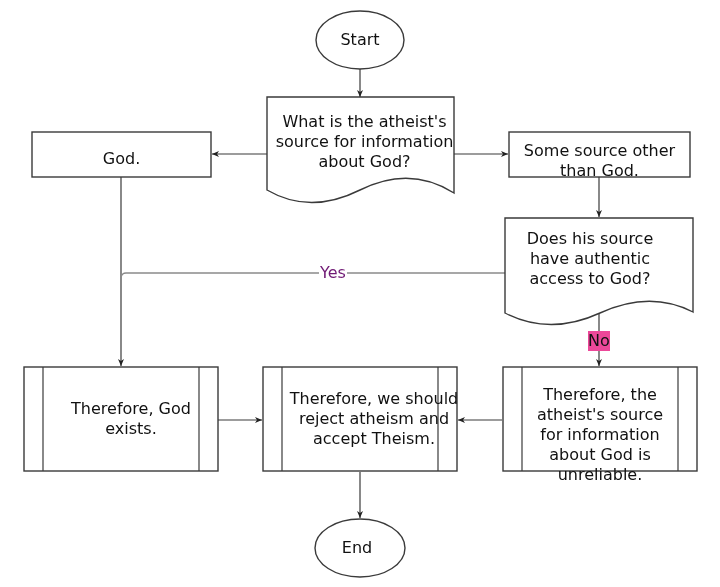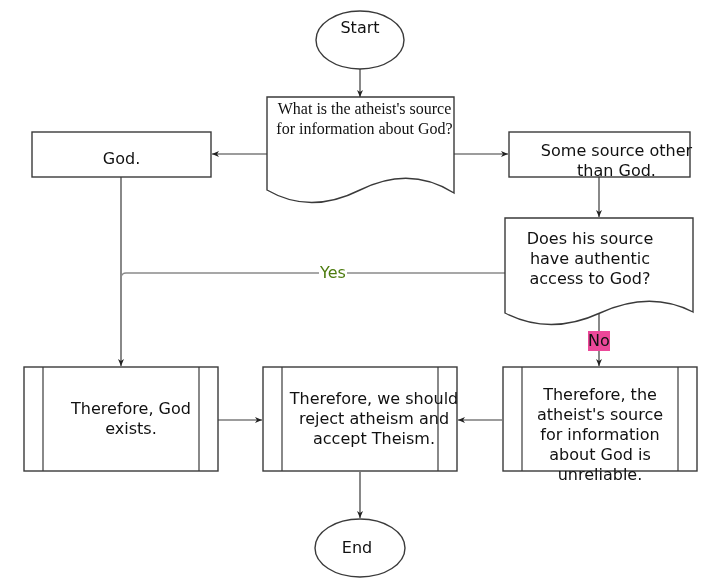--- a/index.html
+++ b/index.html
@@ -2,21 +2,21 @@
 <html><head>
 <meta charset="utf-8">
 <style>
   html, body { margin: 0; padding: 0; background: #ffffff; }
   body { width: 720px; height: 587px; position: relative; overflow: hidden; font-family: "DejaVu Sans", sans-serif; }
   svg { position: absolute; left: 0; top: 0; }
   .shape { fill: #ffffff; stroke: #3a3a3a; stroke-width: 1.4; }
   .edge { fill: none; stroke: #3a3a3a; stroke-width: 1.2; }
   .edge-grey { fill: none; stroke: #8a8a8a; stroke-width: 1.4; }
   .label { position: absolute; display: flex; align-items: center; justify-content: center; text-align: center; color: #111111; font-size: 16px; line-height: 20px; }
-  .yes-label { position: absolute; background: #ffffff; font-size: 16px; color: #4d7c0f; padding: 0 1px; line-height: 18px; }
+  .yes-label { position: absolute; background: #ffffff; font-size: 16px; color: #701a75; padding: 0 1px; line-height: 18px; }
   .no-label { position: absolute; background: #ec4899; font-size: 16px; color: #111; line-height: 18px; padding: 1px 0; }
 </style>
 </head>
 <body>
 
 <svg width="720" height="587" viewBox="0 0 720 587">
   <defs>
     <marker id="arr" markerWidth="8" markerHeight="8" refX="7" refY="4" orient="auto" markerUnits="userSpaceOnUse">
       <path d="M0,1 L7,4 L0,7 L2,4 Z" fill="#222"></path>
     </marker>
@@ -55,24 +55,24 @@
   </g>
   <g>
     <rect class="shape" x="503" y="367" width="194" height="104"></rect>
     <line class="edge" x1="522" y1="367" x2="522" y2="471"></line>
     <line class="edge" x1="678" y1="367" x2="678" y2="471"></line>
   </g>
 
   <ellipse class="shape" cx="360" cy="548" rx="45" ry="29"></ellipse>
 </svg>
 
-<div class="label" style="left:316px;top:8px;width:88px;height:40px;">Start</div>
-<div class="label" style="left:267px;top:99px;width:195px;height:85px;align-items:flex-start;font-family:Liberation Serif, serif;">What is the atheist's source for information about God?</div>
+<div class="label" style="left:316px;top:20px;width:88px;height:40px;">Start</div>
+<div class="label" style="left:267px;top:112px;width:195px;height:85px;align-items:flex-start;">What is the atheist's source for information about God?</div>
 <div class="label" style="left:32px;top:132px;width:179px;height:54px;">God.</div>
-<div class="label" style="left:526px;top:132px;width:181px;height:58px;">Some source other than God.</div>
+<div class="label" style="left:509px;top:132px;width:181px;height:58px;">Some source other than God.</div>
 <div class="label" style="left:505px;top:226px;width:170px;height:66px;">Does his source have authentic access to God?</div>
 <div class="label" style="left:45px;top:367px;width:172px;height:104px;">Therefore, God exists.</div>
 <div class="label" style="left:284px;top:367px;width:180px;height:104px;">Therefore, we should reject atheism and accept Theism.</div>
 <div class="label" style="left:524px;top:367px;width:152px;height:136px;">Therefore, the atheist's source for information about God is unreliable.</div>
 <div class="label" style="left:315px;top:528px;width:84px;height:40px;">End</div>
 
 <span class="yes-label" style="left:319px;top:264px;">Yes</span>
 <span class="no-label" style="left:588px;top:331px;">No</span>
 
 </body></html>

